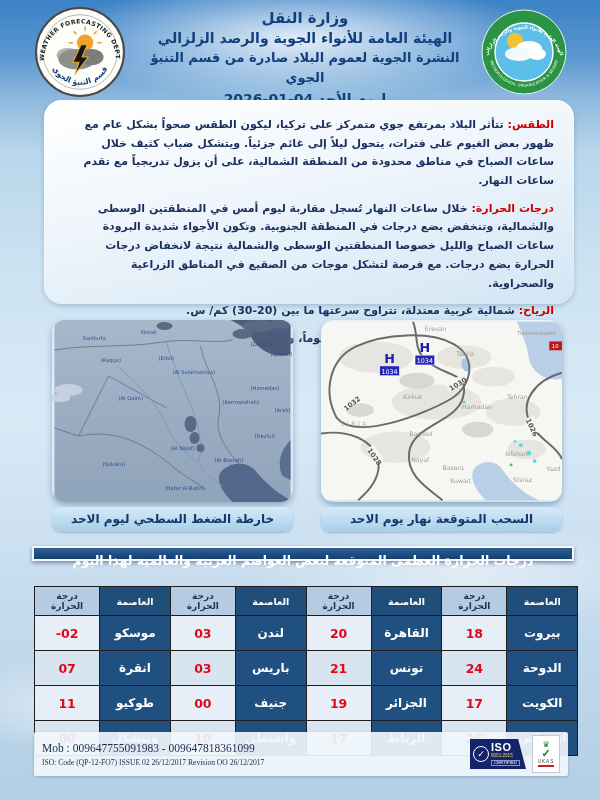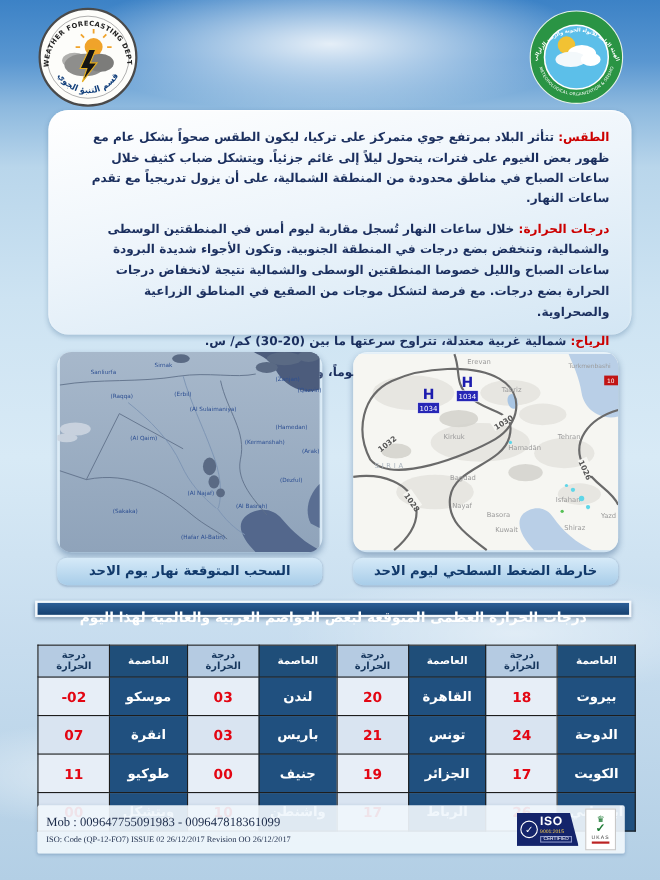--- a/index.html
+++ b/index.html
@@ -120,20 +120,26 @@
           <ellipse cx="42" cy="52" rx="18" ry="10" fill="#8e8e8c"></ellipse>
           <ellipse cx="56" cy="50" rx="12" ry="8" fill="#7c7c7a"></ellipse>
         </g>
         <polygon points="46,38 38,55 44,55 40,67 53,50 47,50 52,38" fill="#151515" stroke="#e8b020" stroke-width="1"></polygon>
         <text font-size="7.5" font-weight="bold" fill="#13407c">
           <textPath href="#arcB" startOffset="50%" text-anchor="middle">قسم التنبؤ الجوي</textPath>
         </text>
       </svg>
     </div>
 
+    <div class="titles">
+      <div class="l1">وزارة النقل</div>
+      <div class="l2">الهيئة العامة للأنواء الجوية والرصد الزلزالي</div>
+      <div class="l3">النشرة الجوية لعموم البلاد صادرة من قسم التنبؤ الجوي</div>
+      <div class="l4">ليوم الأحد 04-01-2026</div>
+    </div>
 
     <div class="logo logo-right">
       <svg viewBox="0 0 88 88">
         <circle cx="44" cy="44" r="42" fill="#2a9444" stroke="#e6f3e8" stroke-width="1"></circle>
         <circle cx="44" cy="44" r="29" fill="#5cbfe9" stroke="#ffffff" stroke-width="1.4"></circle>
         <defs>
           <path id="arcRT" d="M 7,50 A 38,38 0 0 1 81,50"></path>
           <path id="arcRB" d="M 10,52 A 35,35 0 0 0 78,52"></path>
         </defs>
         <text font-size="4.6" font-weight="bold" fill="#ffffff">
@@ -291,22 +297,22 @@
         <circle cx="194" cy="146" r="1.5" fill="#55c055"></circle>
         <g>
           <rect x="233" y="20" width="13" height="9" fill="#c11414"></rect>
           <text x="239" y="27" font-size="5.5" fill="#fff" text-anchor="middle">10</text>
         </g>
       </svg>
     </div>
   </div>
 
   <div class="captions-row">
+    <div class="caption-bar">خارطة الضغط السطحي ليوم الاحد</div>
     <div class="caption-bar">السحب المتوقعة نهار يوم الاحد</div>
-    <div class="caption-bar">خارطة الضغط السطحي ليوم الاحد</div>
   </div>
 
   <div class="title-bar">درجات الحرارة العظمى المتوقعة لبعض العواصم العربية والعالمية لهذا اليوم</div>
 
   <div class="table-wrap">
     <table class="temps">
       <colgroup>
         <col class="cap">
           <col class="tmp">
           <col class="cap">

